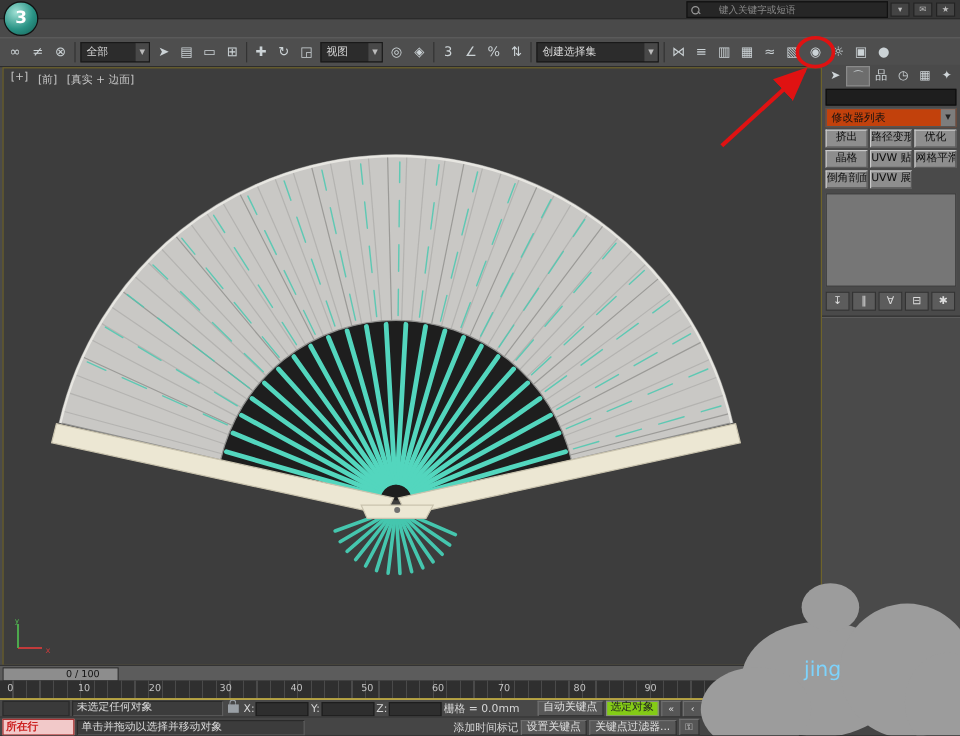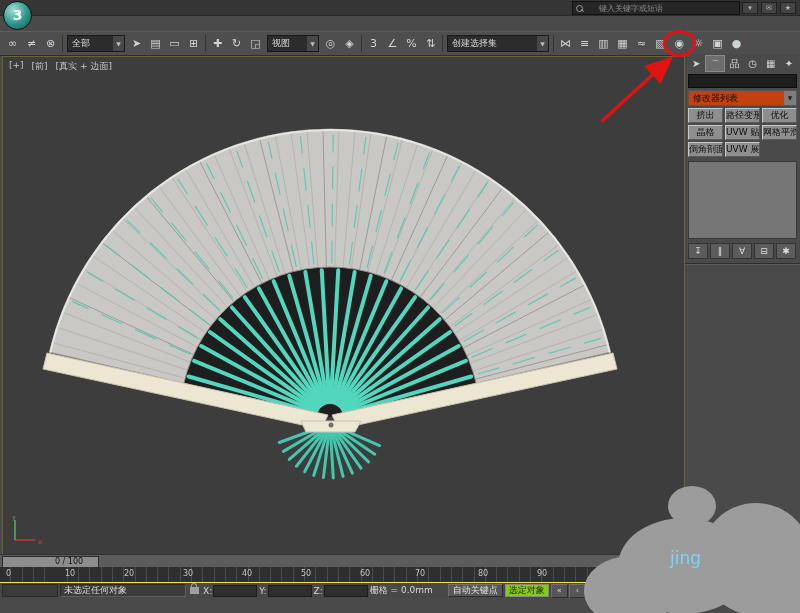--- a/index.html
+++ b/index.html
@@ -363,20 +363,29 @@
     <div style="display:flex;gap:1px" id="transport">
         <div class="tiny-btn">«</div>
         <div class="tiny-btn">‹</div>
         <div class="tiny-btn">▶</div>
         <div class="tiny-btn">›</div>
         <div class="tiny-btn">»</div>
       </div>
     <div class="time-field"></div>
   </div>
 
+  <div class="statusrow" id="statusrow2">
+    <div class="mini2">所在行</div>
+    <div class="sunken" style="width:182px">单击并拖动以选择并移动对象</div>
+    <div style="width:120px"></div>
+    <span class="timetag">添加时间标记</span>
+    <div class="btn">设置关键点</div>
+    <div class="btn">关键点过滤器...</div>
+    <div class="tiny-btn">⚿</div>
+  </div>
 
   <div class="navgrid" id="navgrid">
       <div class="nav-btn">⊕</div>
       <div class="nav-btn">⊞</div>
       <div class="nav-btn">⊡</div>
       <div class="nav-btn">⊠</div>
       <div class="nav-btn">⊙</div>
       <div class="nav-btn">⊘</div>
       <div class="nav-btn">⊖</div>
       <div class="nav-btn">⊟</div>

